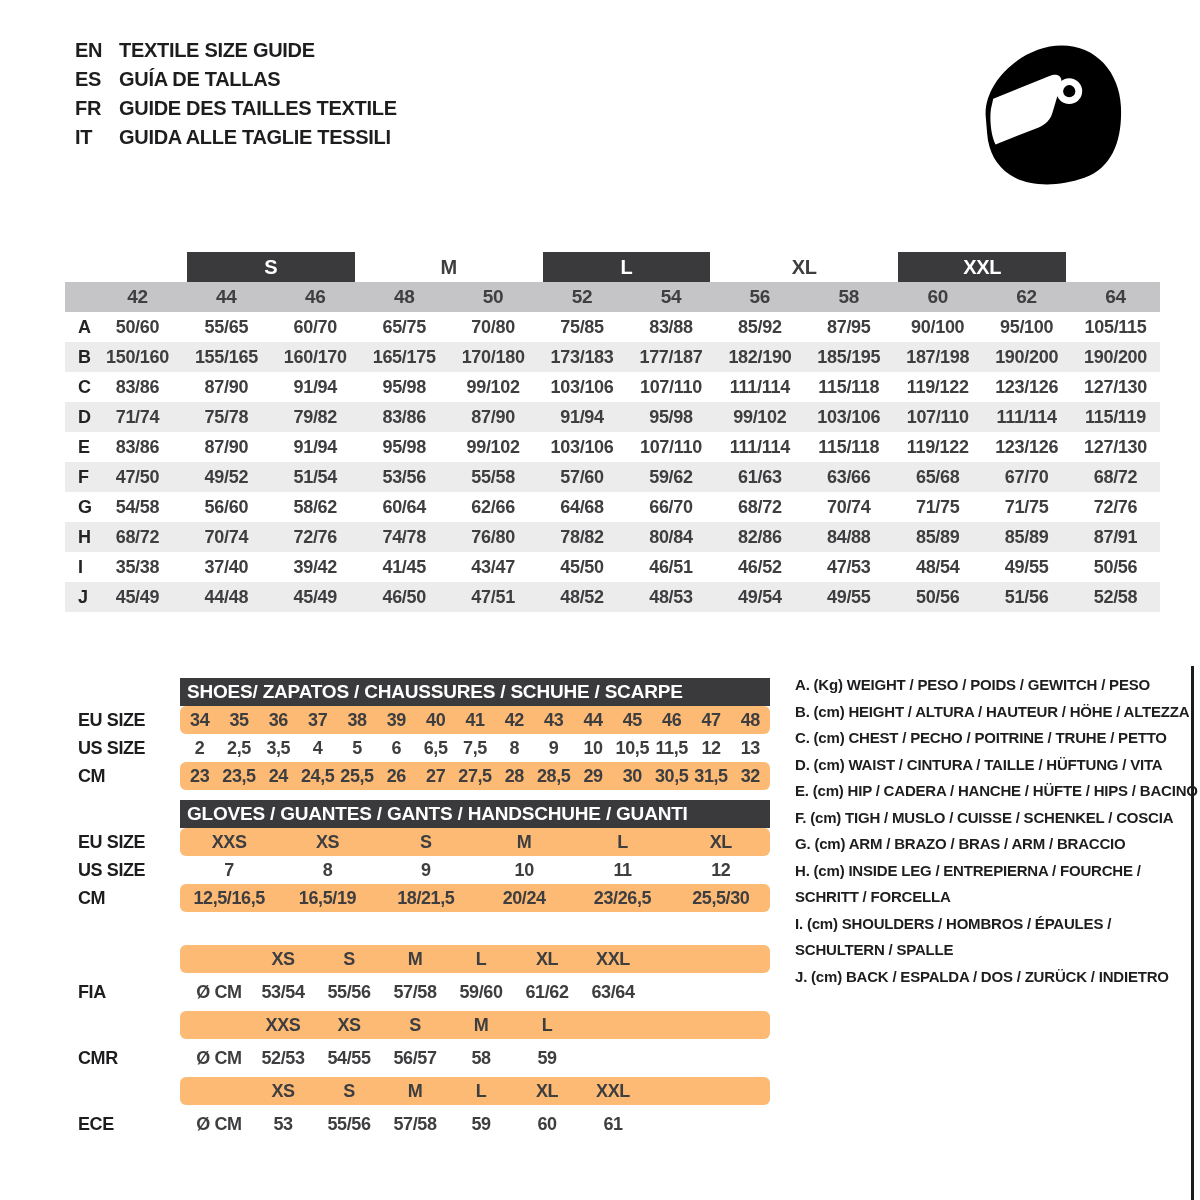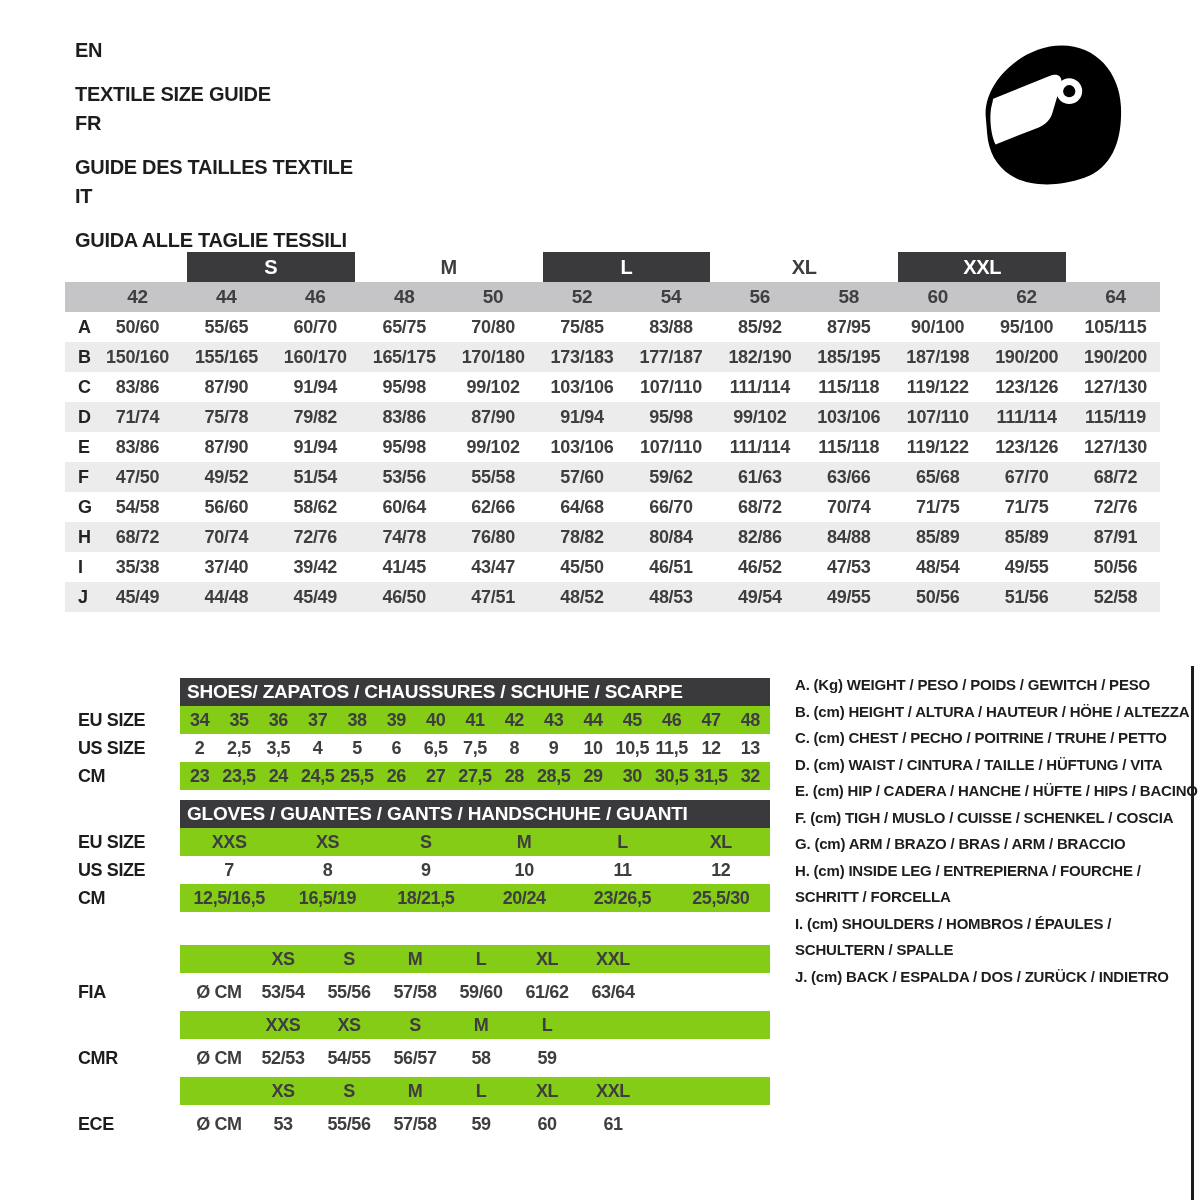--- a/index.html
+++ b/index.html
@@ -2,21 +2,21 @@
 <html><head>
 <meta charset="utf-8">
 <style>
   html,body{margin:0;padding:0;background:#fff;}
   .page{position:relative;width:1200px;height:1200px;background:#ffffff;overflow:hidden;
         font-family:"Liberation Sans",sans-serif;font-weight:bold;color:#3e3e40;
         -webkit-font-smoothing:antialiased;}
 
   
   .langs{position:absolute;left:75px;top:36px;}
-  .lang-row{display:flex;font-size:20px;line-height:29px;color:#1d1d1f;letter-spacing:-0.3px;flex-direction:column;}
+  .lang-row{display:flex;font-size:20px;line-height:29px;color:#1d1d1f;letter-spacing:-0.3px;}
   .lang-code{width:44px;flex:0 0 44px;}
 
   
   .helmet-icon{position:absolute;left:975px;top:28px;width:152px;height:172px;}
 
   
   .main-table{position:absolute;left:65px;top:252px;width:1095px;
               display:grid;grid-template-columns:28px repeat(12,1fr);grid-auto-rows:30px;
               font-size:18px;letter-spacing:-0.3px;}
   .cell{display:flex;align-items:center;justify-content:center;}
@@ -28,21 +28,21 @@
   .row-letter{justify-content:flex-start;padding-left:13px;color:#232325;}
 
   
   .section{position:absolute;left:65px;width:705px;}
   .sec-row{display:flex;}
   .sec-label{flex:0 0 115px;display:flex;align-items:center;padding-left:13px;
              box-sizing:border-box;color:#1d1d1f;font-size:18px;letter-spacing:-0.4px;}
   .sec-content{flex:0 0 590px;display:grid;}
   .sec-header-bar{background:#3a3a3c;color:#ffffff;display:flex;align-items:center;
                   padding-left:7px;box-sizing:border-box;font-size:19px;letter-spacing:-0.2px;}
-  .gray{background:#84cc16;}
+  .gray{background:#fdba74;border-radius:6px;}
   .cols15{grid-template-columns:repeat(15,1fr);}
   .cols6{grid-template-columns:repeat(6,1fr);}
   .helmet-grid{grid-template-columns:70px repeat(6,66px) 1fr;}
   .unit-cell{justify-content:flex-start;padding-left:8px;color:#2a2a2c;}
   .h28{height:28px;text-align:center;}
   .h38{height:38px;}
   .sec-cell{display:flex;align-items:center;justify-content:center;font-size:18px;
             letter-spacing:-0.4px;color:#3e3e40;}
 
   
@@ -53,20 +53,24 @@
 </style>
 </head>
 <body>
 
 <div class="page">
 
   <div class="langs" id="langs">
       <div class="lang-row">
         <div class="lang-code">EN</div>
         <div class="lang-title">TEXTILE SIZE GUIDE</div>
+      </div>
+      <div class="lang-row">
+        <div class="lang-code">ES</div>
+        <div class="lang-title">GUÍA DE TALLAS</div>
       </div>
       <div class="lang-row">
         <div class="lang-code">FR</div>
         <div class="lang-title">GUIDE DES TAILLES TEXTILE</div>
       </div>
       <div class="lang-row">
         <div class="lang-code">IT</div>
         <div class="lang-title">GUIDA ALLE TAGLIE TESSILI</div>
       </div>
     </div>

